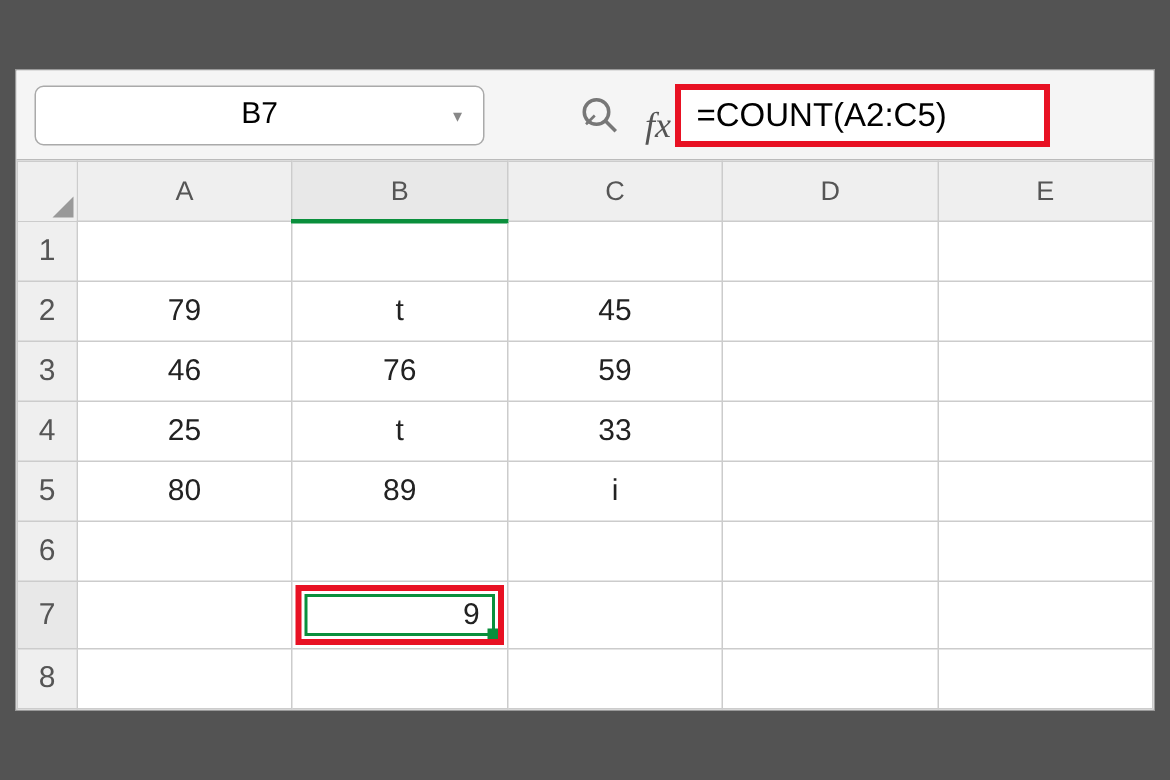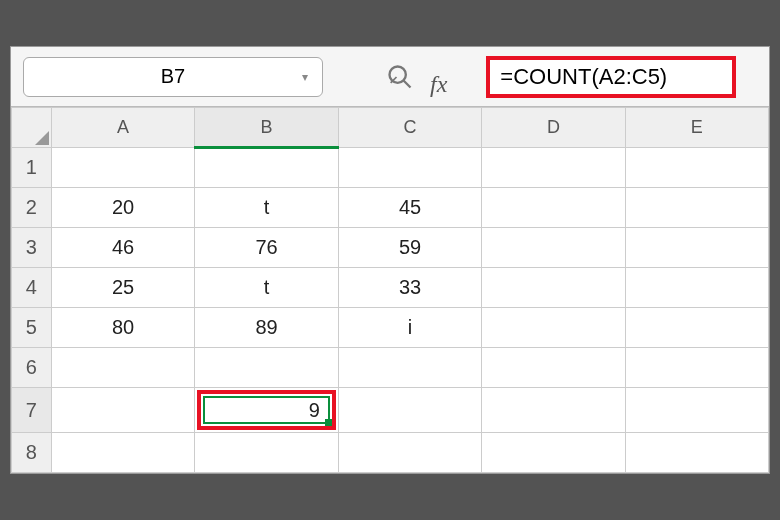--- a/index.html
+++ b/index.html
@@ -59,21 +59,20 @@
     }
     .formula-input {
       border: 4px solid #e81123;
       padding: 3px 10px;
       font-size: 22px;
       background: #fff;
       min-width: 250px;
       height: 42px;
       display: flex;
       align-items: center;
-      margin-left: 36px;
     }
     .grid {
       background: #fff;
       font-size: 20px;
       color: #222;
     }
     table {
       border-collapse: collapse;
       width: 100%;
     }
@@ -189,21 +188,21 @@
         <td class="row-header">1</td>
         <td></td>
         <td></td>
         <td></td>
         <td></td>
         <td></td>
       </tr>
 
       <tr>
         <td class="row-header">2</td>
-        <td>20</td>
+        <td>79</td>
         <td>t</td>
         <td>45</td>
         <td></td>
         <td></td>
       </tr>
 
       <tr>
         <td class="row-header">3</td>
         <td>46</td>
         <td>76</td>

